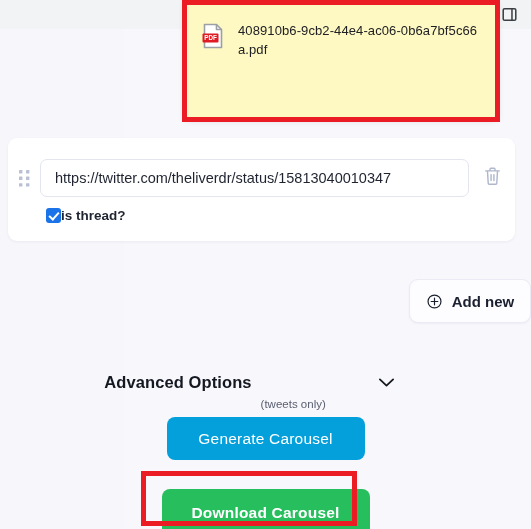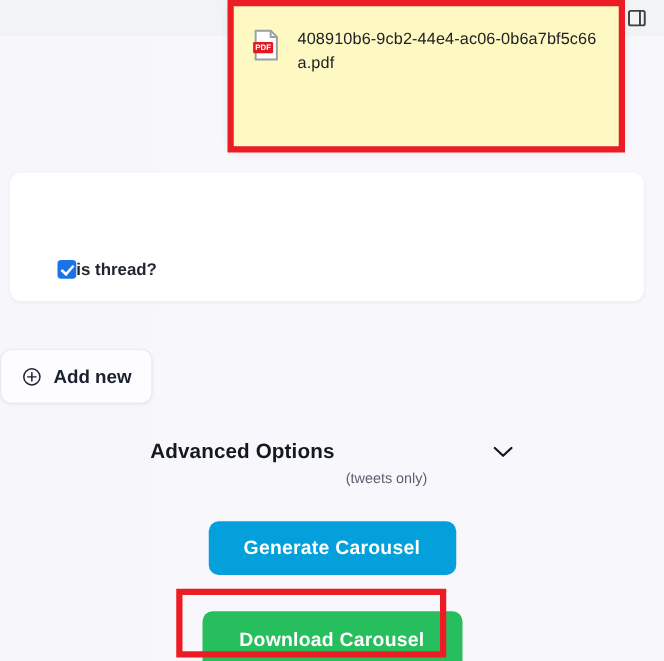--- a/index.html
+++ b/index.html
@@ -209,21 +209,21 @@
     color: #1f2430;
     font-weight: 600;
   }
 
   
   .addnew-wrap {
     position: absolute;
     left: 0; top: 250px;
     width: 531px;
     display: flex;
-    justify-content: flex-start;
+    justify-content: flex-end;
   }
   .addnew-btn {
     display: flex;
     align-items: center;
     justify-content: center;
     gap: 9px;
     width: 122px;
     height: 44px;
     background: #fdfdff;
     border: 1px solid #eceaf4;
@@ -232,27 +232,26 @@
     font-family: "Liberation Sans", sans-serif;
     font-size: 15px;
     font-weight: 700;
     color: #1b2030;
     cursor: pointer;
   }
 
   
   .adv-wrap {
     position: absolute;
-    left: 0; top: 304px;
+    left: 0; top: 325px;
     width: 499px;
     display: flex;
     align-items: center;
     justify-content: center;
     cursor: pointer;
-    padding-left: 16px;
   }
   .adv-title {
     font-size: 16.5px;
     font-weight: 700;
     color: #141821;
     letter-spacing: .1px;
   }
   .adv-sub {
     font-size: 11.5px;
     color: #5b6070;
@@ -277,21 +276,21 @@
   }
   .btn-primary {
     width: 198px;
     height: 43px;
     background: #03a0dc;
     border: none;
     border-radius: 8px;
     color: #ffffff;
     font-family: "Liberation Sans", sans-serif;
     font-size: 15.5px;
-    font-weight: 700;
+    font-weight: 400;
     letter-spacing: .2px;
     cursor: pointer;
   }
   .btn-success {
     width: 208px;
     height: 47px;
     background: #27be5d;
     border: none;
     border-radius: 8px;
     color: #ffffff;
@@ -354,20 +353,47 @@
       <rect x="2.6" y="3.2" width="14.8" height="13.6" rx="1.6"></rect>
       <line x1="12.9" y1="3.2" x2="12.9" y2="16.8"></line>
     </svg>
   </div>
 </div>
 
 <div class="page">
   <div class="page-tint"></div>
 
   <div class="url-card">
+    <div class="url-row">
+      <div class="drag-handle" title="Drag to reorder">
+        <svg width="13" height="19" viewBox="0 0 13 19">
+          <g fill="#b9c0d4">
+            <rect x="1" y="1" width="3.4" height="3.4" rx=".6"></rect>
+            <rect x="8" y="1" width="3.4" height="3.4" rx=".6"></rect>
+            <rect x="1" y="7.6" width="3.4" height="3.4" rx=".6"></rect>
+            <rect x="8" y="7.6" width="3.4" height="3.4" rx=".6"></rect>
+            <rect x="1" y="14.2" width="3.4" height="3.4" rx=".6"></rect>
+            <rect x="8" y="14.2" width="3.4" height="3.4" rx=".6"></rect>
+          </g>
+        </svg>
+      </div>
+
+      <input class="url-input" type="text" value="https://twitter.com/theliverdr/status/15813040010347" placeholder="Paste tweet or thread URL" style="">
+
+      <button class="trash-btn">
+        <span>
+          <svg width="19" height="21" viewBox="0 0 20 22" fill="none" stroke="#aeb7cc" stroke-width="1.5">
+            <path d="M2.9 5.1h14.2" stroke-linecap="round"></path>
+            <path d="M7.4 5.1V3.3c0-.5.4-.9.9-.9h3.4c.5 0 .9.4.9.9v1.8" stroke-linejoin="round"></path>
+            <path d="M4.7 5.1l.8 13c0 .6.5 1 1 1h7c.6 0 1-.4 1-1l.8-13" stroke-linejoin="round"></path>
+            <path d="M8.5 9v6.2M11.5 9v6.2" stroke-linecap="round"></path>
+          </svg>
+        </span>
+      </button>
+    </div>
 
     <div class="thread-row">
       <div class="cbx"></div>
       <span class="thread-label">is thread?</span>
     </div>
   </div>
 
   <div class="addnew-wrap">
     <button class="addnew-btn">
       <span style="display:flex;">

